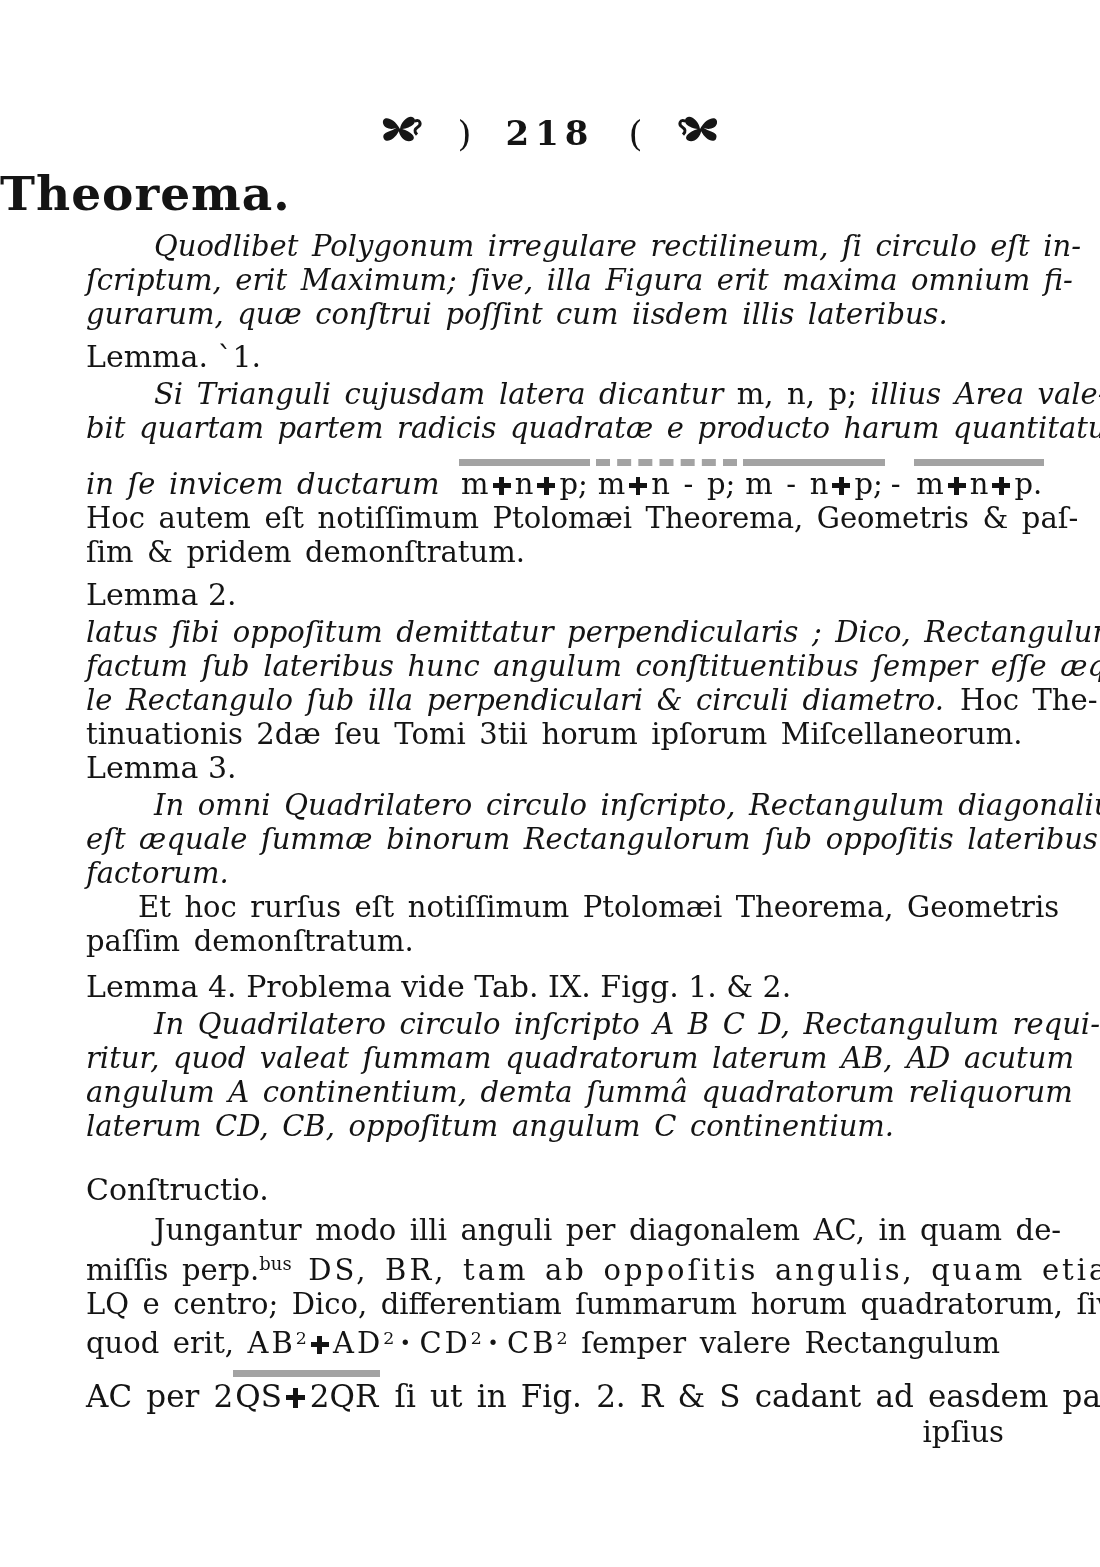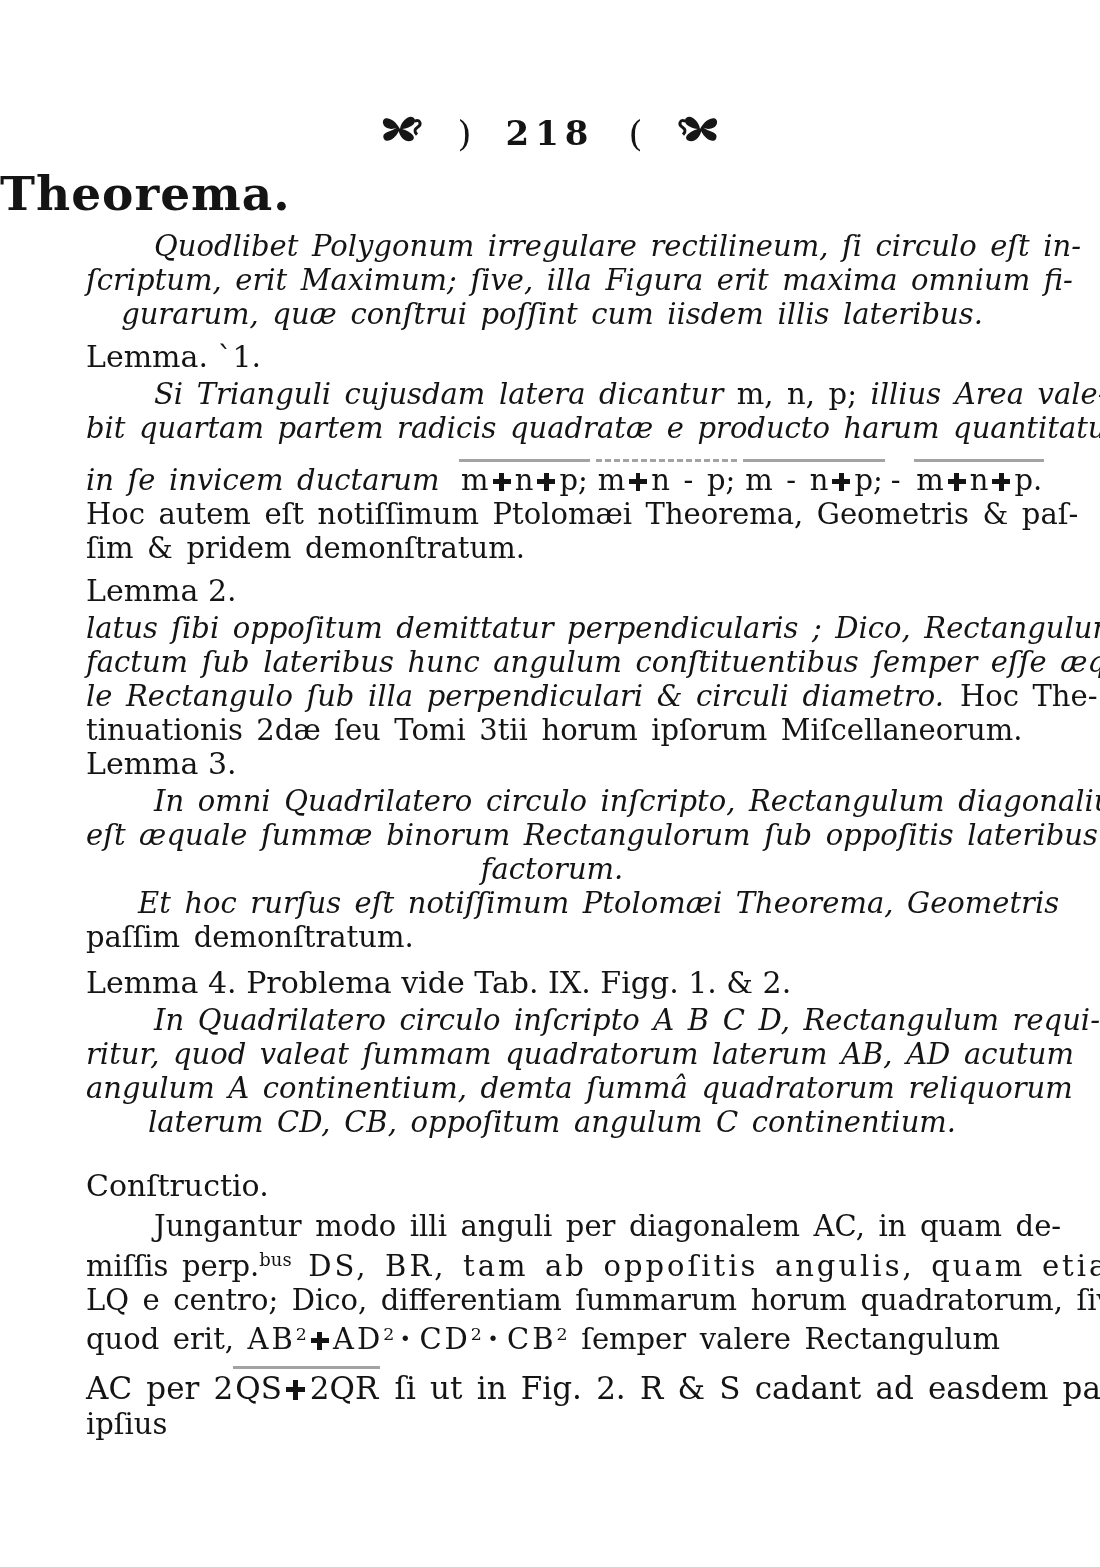--- a/index.html
+++ b/index.html
@@ -31,38 +31,38 @@
   .fleuron.mirror svg { transform: scaleX(-1); }
 
   .title {
     font-size: 47px;
     margin-top: 12px;
     letter-spacing: 1px;
   }
 
   .par { font-size: 29px; line-height: 34px; word-spacing: 0.15em; }
   .line { white-space: nowrap; }
-  .it { font-style: italic; text-align: center; }
+  .it { font-style: italic; }
   .rm { font-style: normal; }
   .indent { text-indent: 68px; }
-  .indent-sm { text-indent: 52px; font-style: italic; }
+  .indent-sm { text-indent: 52px; }
 
   .lemma-h {
     text-align: left;
     font-size: 30px;
     line-height: 34px;
     margin: 9px 0 3px 0;
   }
 
   
   .formula-line { margin-top: 14px; }
   .fgroup { margin-left: 6px; }
   .vinc {
     display: inline-block;
-    border-top: 3px solid #a3a3a3;
+    border-top: 7px solid #a3a3a3;
     padding: 3px 2px 0 2px;
     line-height: 1.05;
   }
   .vinc.dashed { border-top-style: dashed; }
   .cross {
     position: relative;
     display: inline-block;
     width: 0.62em;
     height: 0.62em;
     margin: 0 0.14em;
@@ -77,21 +77,21 @@
     content: ""; position: absolute;
     top: 0; bottom: 0; left: 36%; width: 26%;
     background: #141414;
   }
   sup.sq { font-size: 60%; vertical-align: 9px; letter-spacing: 0; }
   sup.abbr { font-size: 62%; vertical-align: 10px; }
   .dot { padding: 0 6px; font-weight: bold; }
   .sp-wide { letter-spacing: 3px; }
 
   .final-line { font-size: 31px; margin-top: 10px; }
-  .catchword-row { margin-top: 2px; padding-right: 14px; }
+  .catchword-row { text-align: right; margin-top: 2px; padding-right: 14px; }
 </style>
 </head>
 <body>
 
 <div class="page">
 
   <div class="header-row">
     <span class="fleuron">
       <svg width="46" height="34" viewBox="0 0 40 30" aria-hidden="true">
         <path fill="#161616" d="M20 15 C14 4 4 3 5 10 C6 15 13 16 17 14 C11 18 3 18 6 24 C9 28 16 23 19 17 C20 23 26 28 31 25 C35 22 29 17 22 15 C30 14 36 9 32 5 C28 2 21 8 20 15 Z"></path>

